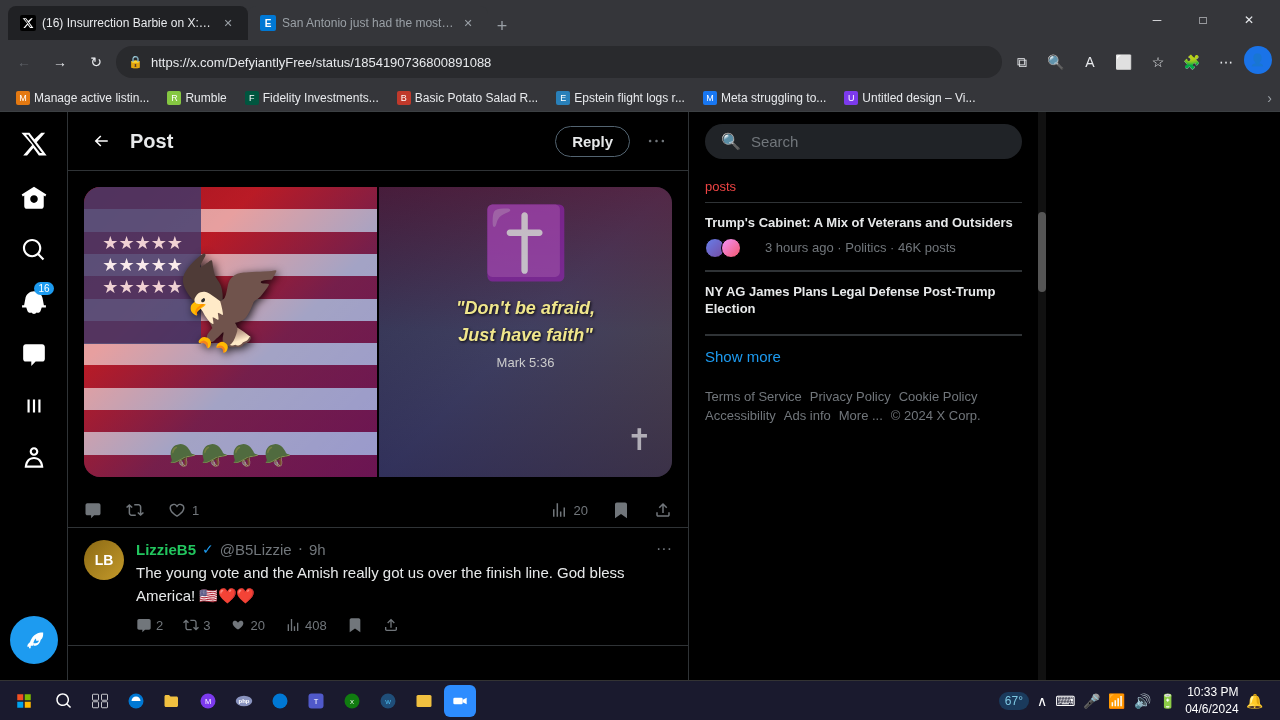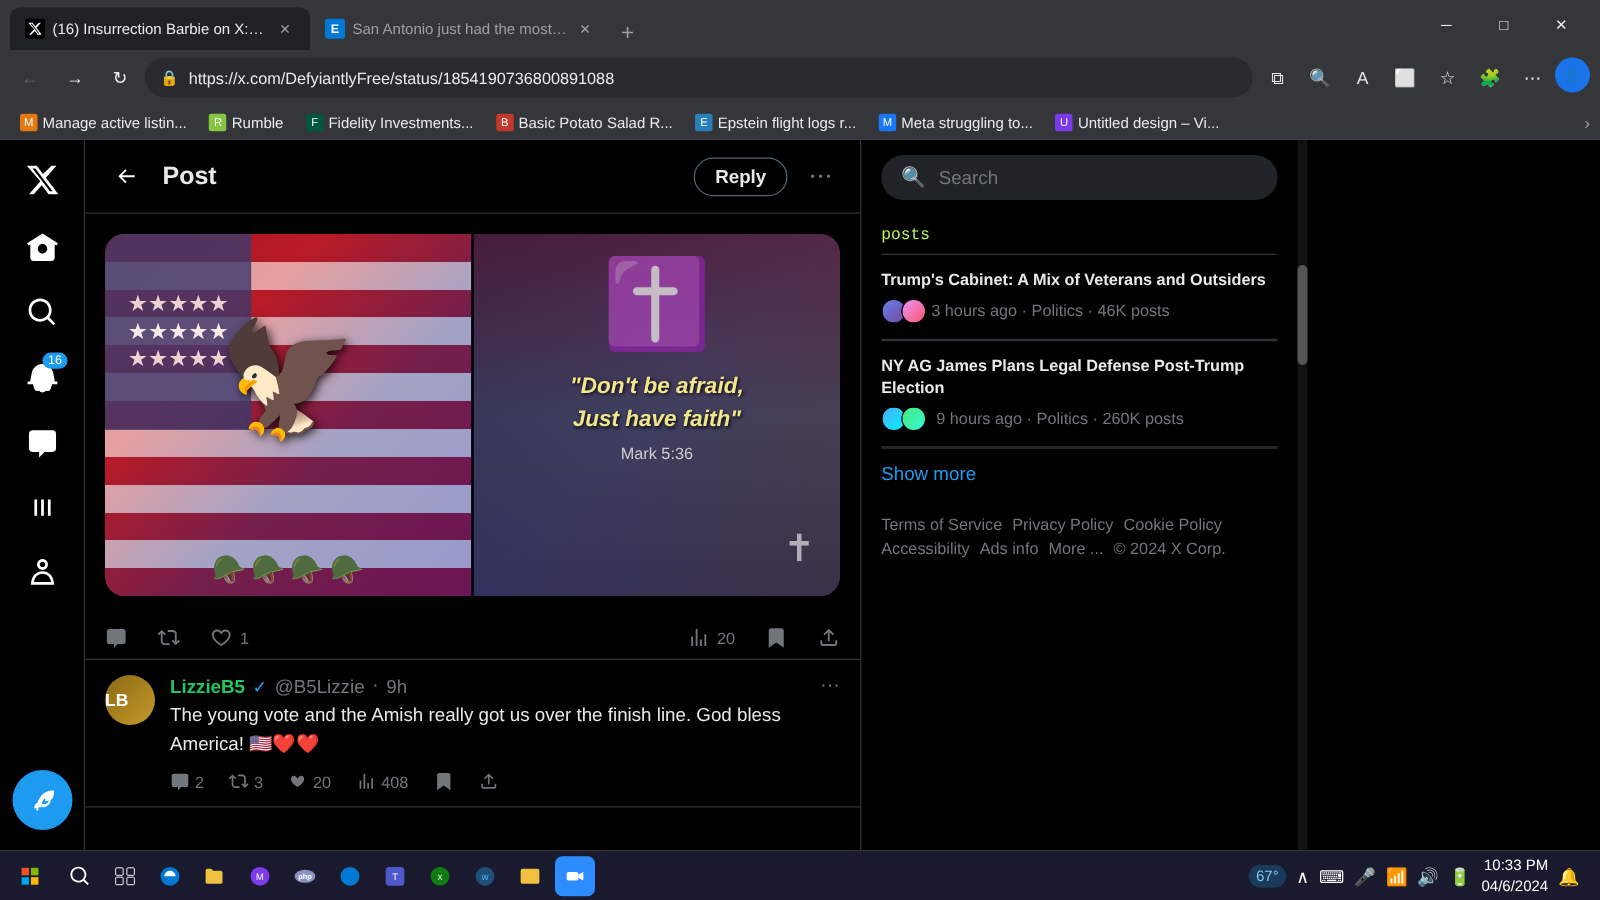--- a/index.html
+++ b/index.html
@@ -61,21 +61,21 @@
     .post-image.faith { background: linear-gradient(135deg, #1a1a3e 0%, #2a2a5e 40%, #8B0000 80%, #c41010 100%); display: flex; flex-direction: column; align-items: center; justify-content: center; color: white; text-align: center; }
 
     
     .post-actions { display: flex; align-items: center; padding: 8px 16px; border-bottom: 1px solid #2f3336; gap: 24px; }
     .action-btn { display: flex; align-items: center; gap: 6px; color: #71767b; cursor: pointer; font-size: 14px; }
     .action-count { font-size: 13px; }
     .action-spacer { flex: 1; }
 
     
     .reply-post { display: flex; padding: 12px 16px; border-bottom: 1px solid #2f3336; gap: 12px; }
-    .reply-avatar { width: 40px; height: 40px; border-radius: 50%; background: linear-gradient(135deg, #667eea, #764ba2); flex-shrink: 0; overflow: hidden; display: flex; align-items: center; }
+    .reply-avatar { width: 40px; height: 40px; border-radius: 50%; background: linear-gradient(135deg, #667eea, #764ba2); flex-shrink: 0; overflow: hidden; display: flex; align-items: center; justify-content: center; }
     .reply-content { flex: 1; }
     .reply-header-row { display: flex; align-items: center; gap: 6px; margin-bottom: 4px; }
     .reply-username { font-weight: 700; color: #22c55e; font-size: 15px; }
     .verified-icon { color: #1d9bf0; font-size: 14px; }
     .reply-handle { color: #71767b; font-size: 15px; }
     .reply-time { color: #71767b; font-size: 15px; }
     .reply-more { margin-left: auto; color: #71767b; cursor: pointer; }
     .reply-text { font-size: 15px; color: #e7e9ea; line-height: 1.5; }
     .reply-actions-row { display: flex; gap: 20px; margin-top: 10px; }
     .reply-action { display: flex; align-items: center; gap: 4px; color: #71767b; font-size: 13px; cursor: pointer; }
@@ -404,48 +404,39 @@
         </div>
       </div>
 
       <div class="right-sidebar">
 
         <div class="search-box">
           <span class="search-icon">🔍</span>
           <input type="text" placeholder="Search" style="">
         </div>
 
-        <div style="color:#bef264;font-size:13px;padding:4px 0 8px;font-family:Liberation Mono, monospace;">posts</div>
+        <div style="color:#ef4444;font-size:13px;padding:4px 0 8px;">posts</div>
         <div style="border-top:1px solid #2f3336;"></div>
 
         <div class="trending-item">
           <div class="trending-title">Trump's Cabinet: A Mix of Veterans and Outsiders</div>
-          <div style="display:flex;align-items:center;gap:4px;margin-top:6px;">
+          <div style="display:flex;align-items:center;gap:24px;margin-top:6px;">
             <div style="display:flex;">
               <div style="width:20px;height:20px;border-radius:50%;background:linear-gradient(135deg,#667eea,#764ba2);border:1px solid #000;margin-right:-4px;"></div>
               <div style="width:20px;height:20px;border-radius:50%;background:linear-gradient(135deg,#f093fb,#f5576c);border:1px solid #000;"></div>
             </div>
             <span class="trending-count">
               <span>3 hours ago</span> · <span>Politics</span> · <span>46K posts</span>
             </span>
           </div>
         </div>
         <div style="border-top:1px solid #2f3336;"></div>
 
         <div class="trending-item">
           <div class="trending-title">NY AG James Plans Legal Defense Post-Trump Election</div>
-          <div style="display:flex;align-items:center;gap:8px;margin-top:6px;">
-            <div style="display:flex;">
-              <div style="width:20px;height:20px;border-radius:50%;background:linear-gradient(135deg,#4facfe,#00f2fe);border:1px solid #000;margin-right:-4px;"></div>
-              <div style="width:20px;height:20px;border-radius:50%;background:linear-gradient(135deg,#43e97b,#38f9d7);border:1px solid #000;"></div>
-            </div>
-            <span class="trending-count">
-              <span>9 hours ago</span> · <span>Politics</span> · <span>260K posts</span>
-            </span>
-          </div>
         </div>
         <div style="border-top:1px solid #2f3336;"></div>
 
         <a class="show-more">Show more</a>
 
         <div class="footer-links">
           <span class="footer-link">Terms of Service</span>
           <span class="footer-link">Privacy Policy</span>
           <span class="footer-link">Cookie Policy</span>
           <span class="footer-link">Accessibility</span>

